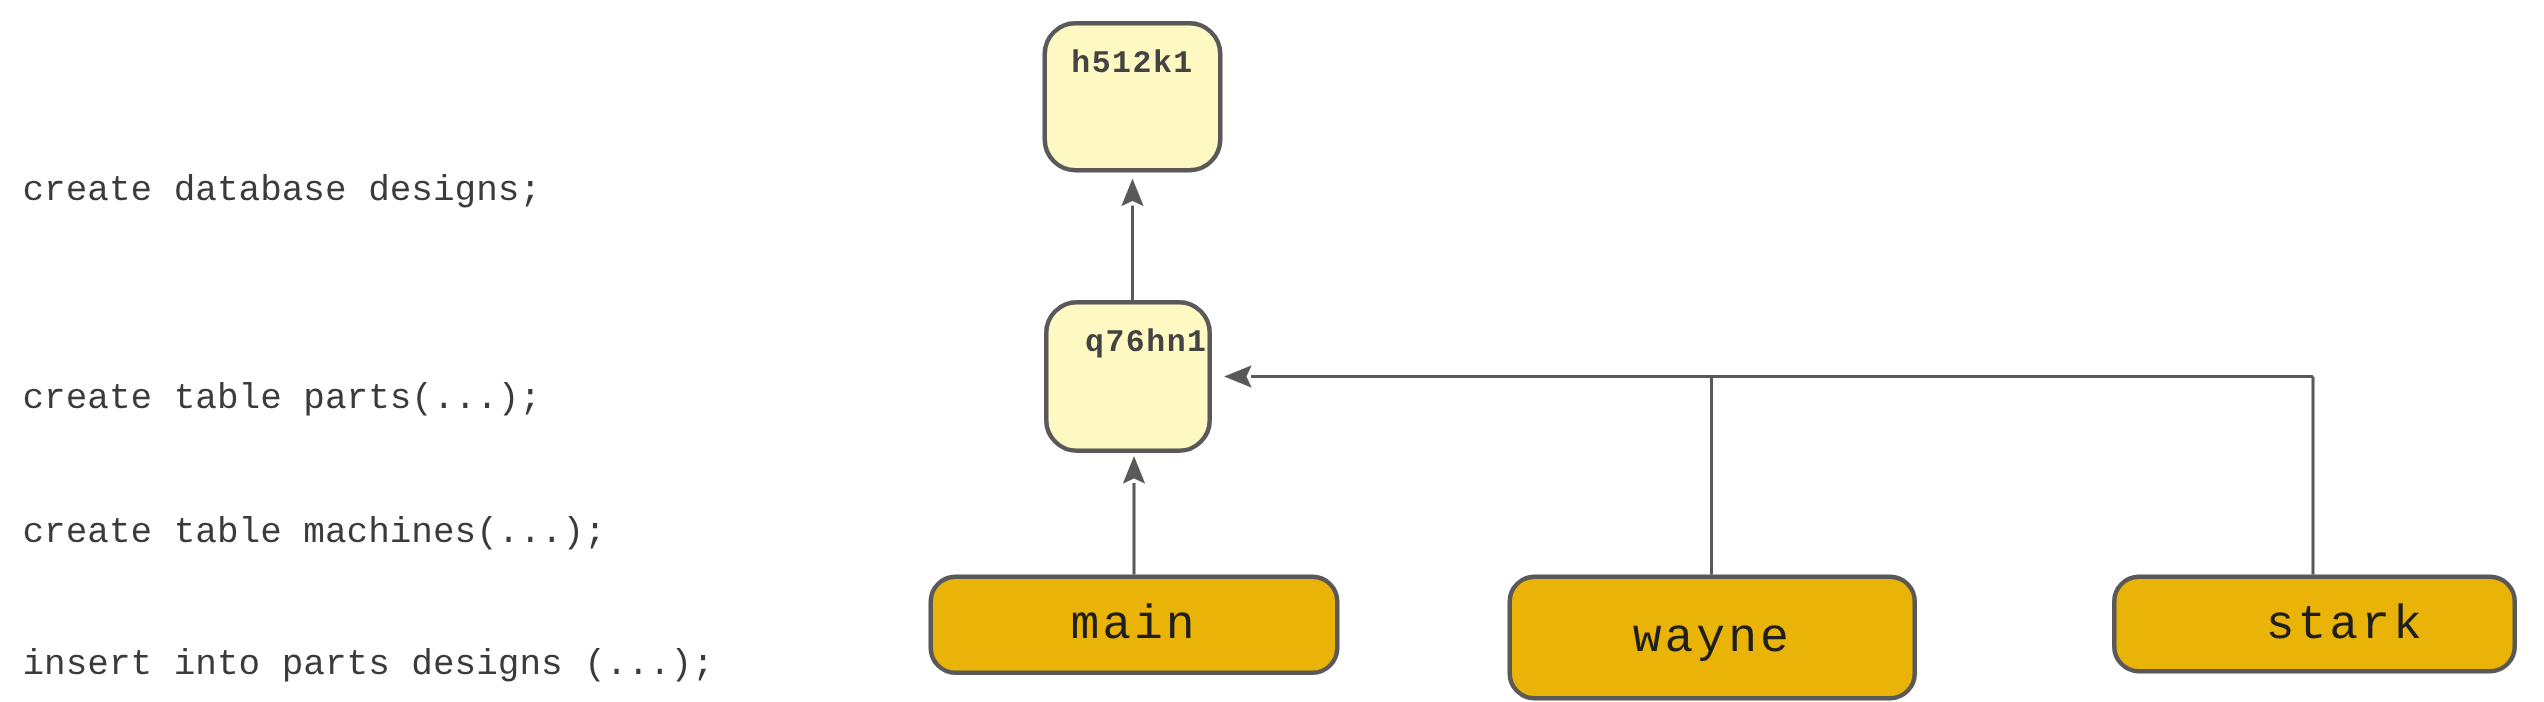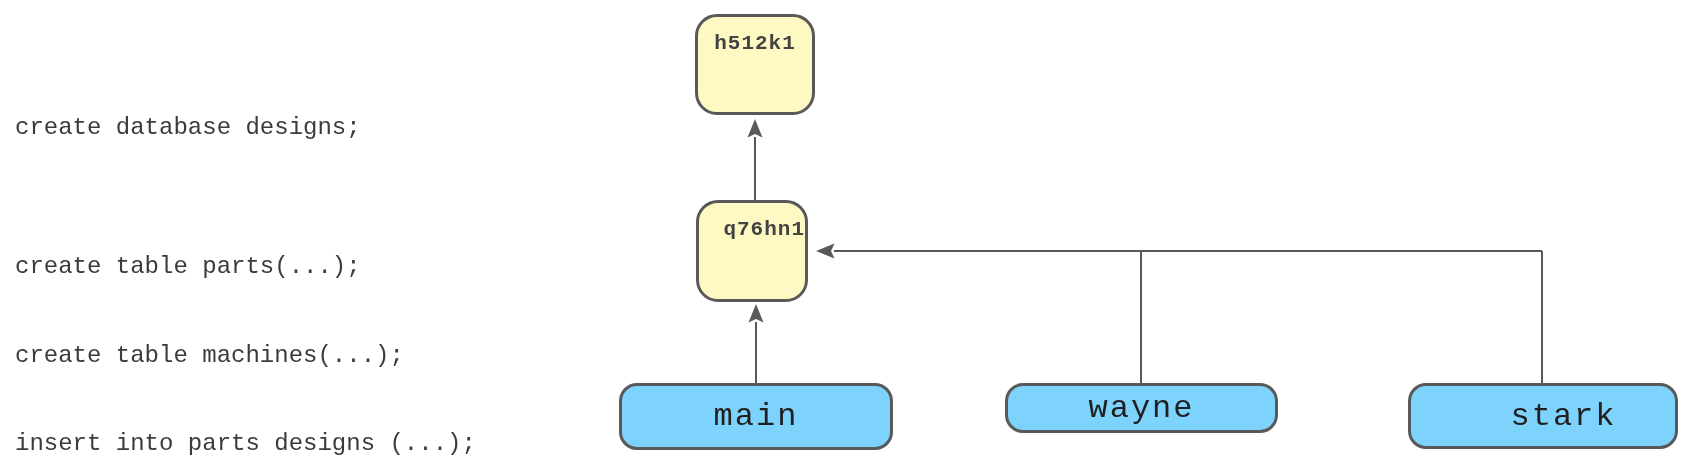--- a/index.html
+++ b/index.html
@@ -62,32 +62,32 @@
     color: #434343;
     letter-spacing: 1px;
   }
   #commit-h512k1 { left: 695px; top: 14px;  width: 120px; height: 101px; }
   #commit-q76hn1 { left: 696px; top: 200px; width: 112px; height: 102px; text-align: right; }
 
   
   .branch-node {
     position: absolute;
     box-sizing: border-box;
-    background: #7dd3fc;
+    background: #eab308;
     border: 3px solid #595959;
     border-radius: 18px;
     display: flex;
     align-items: center;
     justify-content: center;
     font-size: 32px;
     color: #1f1f1f;
     letter-spacing: 2px;
   }
   #branch-main  { left: 619px;  top: 383px; width: 274px; height: 67px; }
-  #branch-wayne { left: 1005px; top: 383px; width: 273px; height: 50px; }
+  #branch-wayne { left: 1005px; top: 383px; width: 273px; height: 84px; }
   #branch-stark { left: 1408px; top: 383px; width: 270px; height: 66px; padding-left: 41px; }
 </style>
 </head>
 <body>
 
 <div class="canvas">
 
   <div class="sql-block" id="sql-block-1">
     <div>create database designs;</div>
   </div>

